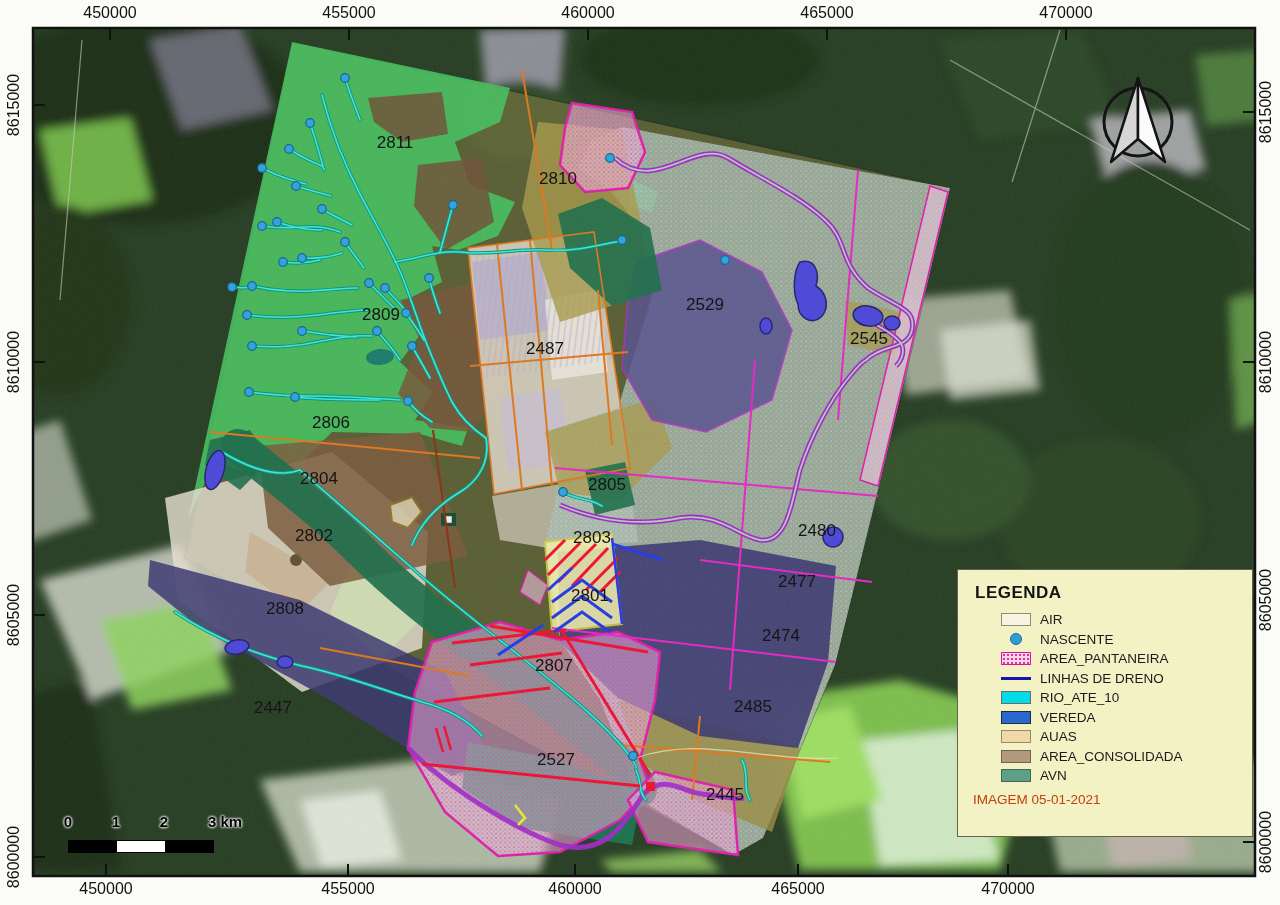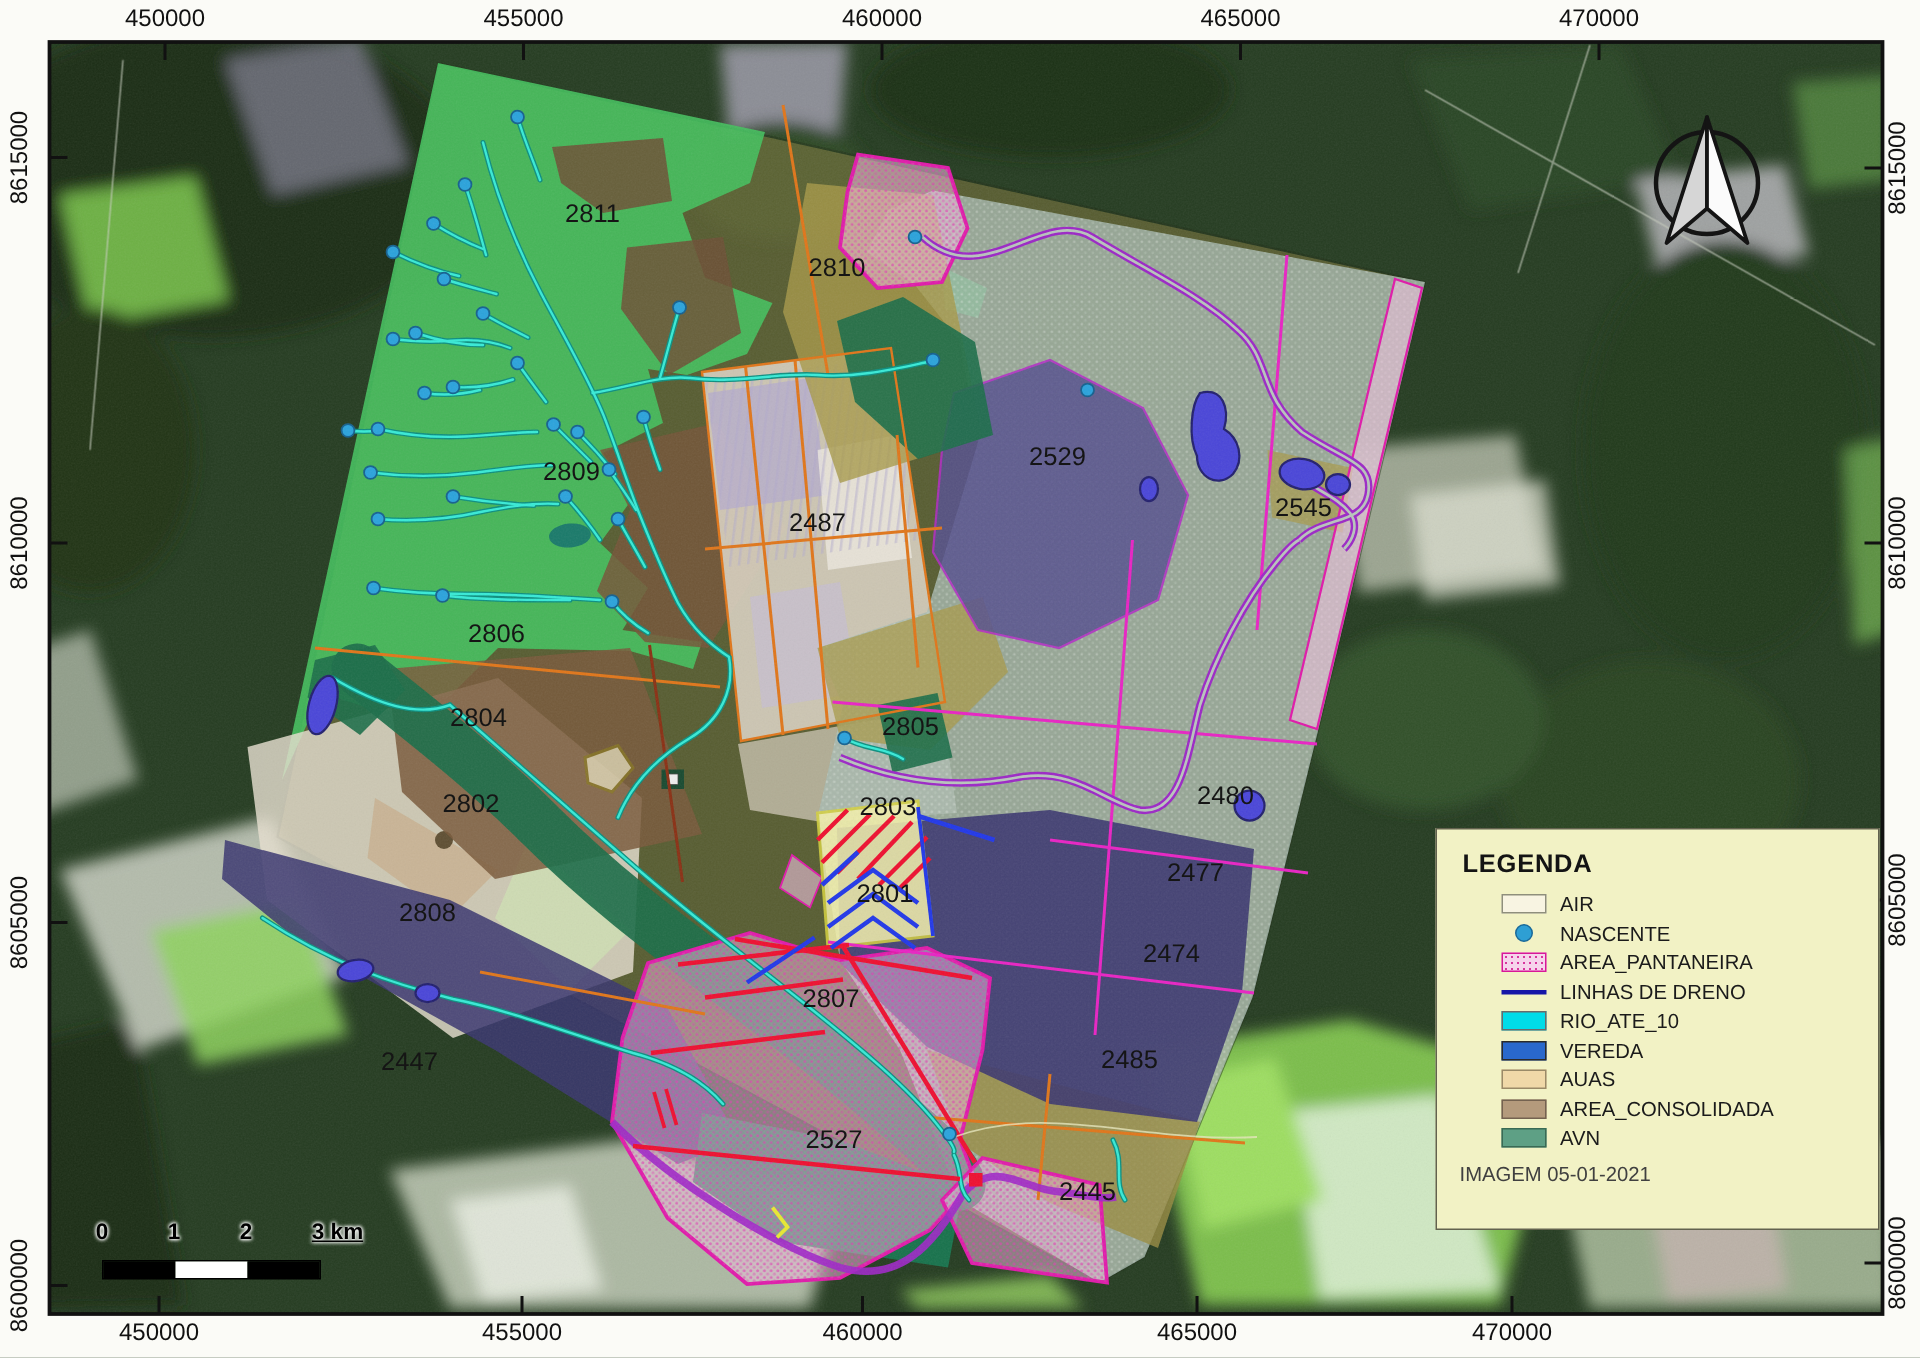--- a/index.html
+++ b/index.html
@@ -2,31 +2,31 @@
 <html><head>
 <meta charset="utf-8">
 <style>
   html,body{margin:0;padding:0;background:#fbfbf7;width:1280px;height:905px;overflow:hidden;
     font-family:"Liberation Sans",sans-serif;}
   #stage{position:relative;width:1280px;height:905px;}
   #map-svg{position:absolute;left:0;top:0;}
   .glab{position:absolute;font-size:16px;color:#111;white-space:nowrap;transform:translate(-50%,0);}
   .glab.side{transform:translate(-50%,-50%) rotate(-90deg);}
   
-  #legend{position:absolute;left:957px;top:552px;width:296px;height:268px;background:#f2f2c5;
+  #legend{position:absolute;left:957px;top:569px;width:296px;height:268px;background:#f2f2c5;
     border:1.5px solid #62624e;box-sizing:border-box;z-index:6;}
   #legend .ttl{font-size:17px;font-weight:bold;color:#141414;margin:13px 0 7px 17px;letter-spacing:.5px;}
   .lrow{display:flex;align-items:center;height:19.5px;padding-left:15px;gap:9px;margin-left:28px;}
   .lrow .lab{font-size:13.5px;color:#1b1b1b;white-space:nowrap;}
   .sw{width:30px;height:13px;box-sizing:border-box;flex:none;position:relative;}
   .sw.point{border:none;background:transparent;display:flex;align-items:center;justify-content:center;}
   .sw.point i{width:10px;height:10px;border-radius:50%;display:block;}
   .sw.line{border:none;background:transparent;display:flex;align-items:center;}
   .sw.line i{width:30px;height:3px;display:block;}
-  #legend .foot{font-size:13.5px;color:#404040;margin:6px 0 0 15px;}
+  #legend .foot{font-size:13.5px;color:#c2410c;margin:6px 0 0 15px;}
   
   #scalebar-bar{position:absolute;left:68px;top:840px;width:144px;height:11px;border:1.5px solid #000;
     box-sizing:content-box;display:flex;z-index:5;}
   #scalebar-bar i{flex:1;}
   .sblab{position:absolute;top:813px;font-size:15px;color:#000;transform:translateX(-50%);z-index:5;
     text-shadow:0 0 3px #fff,0 0 3px #fff,0 0 2px #fff;font-weight:bold;}
   
   #north{position:absolute;left:1098px;top:74px;z-index:5;}
 </style>
 </head>
@@ -439,21 +439,21 @@
 
 <div id="scalebar-bar">
   <i style="background:#000"></i>
       <i style="background:#fff"></i>
       <i style="background:#000"></i>
 </div>
 <div id="scalebar-labels">
       <div class="sblab" style="left: 68px;">0</div>
       <div class="sblab" style="left: 116px;">1</div>
       <div class="sblab" style="left: 164px;">2</div>
-      <div class="sblab" style="left: 225px; text-decoration: underline;">3 km</div>
+      <div class="sblab" style="left: 225px;">3 km</div>
     </div>
 
 <div id="legend">
   <div class="ttl">LEGENDA</div>
   <div id="legend-items">
         <div class="lrow">
           <span class="sw rect" style="background: rgb(248, 244, 226); border: 1px solid rgb(143, 143, 124);"></span>
           <span class="lab">AIR</span>
         </div>
         <div class="lrow">

